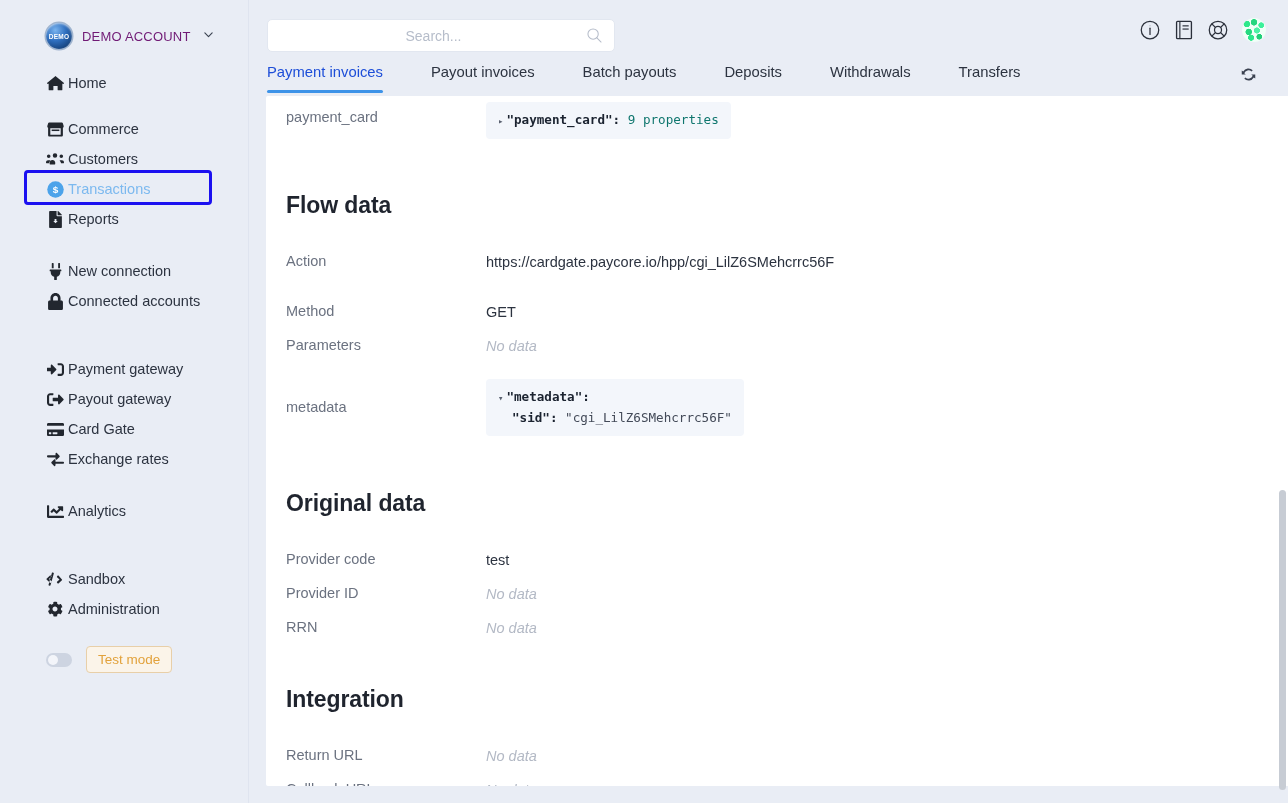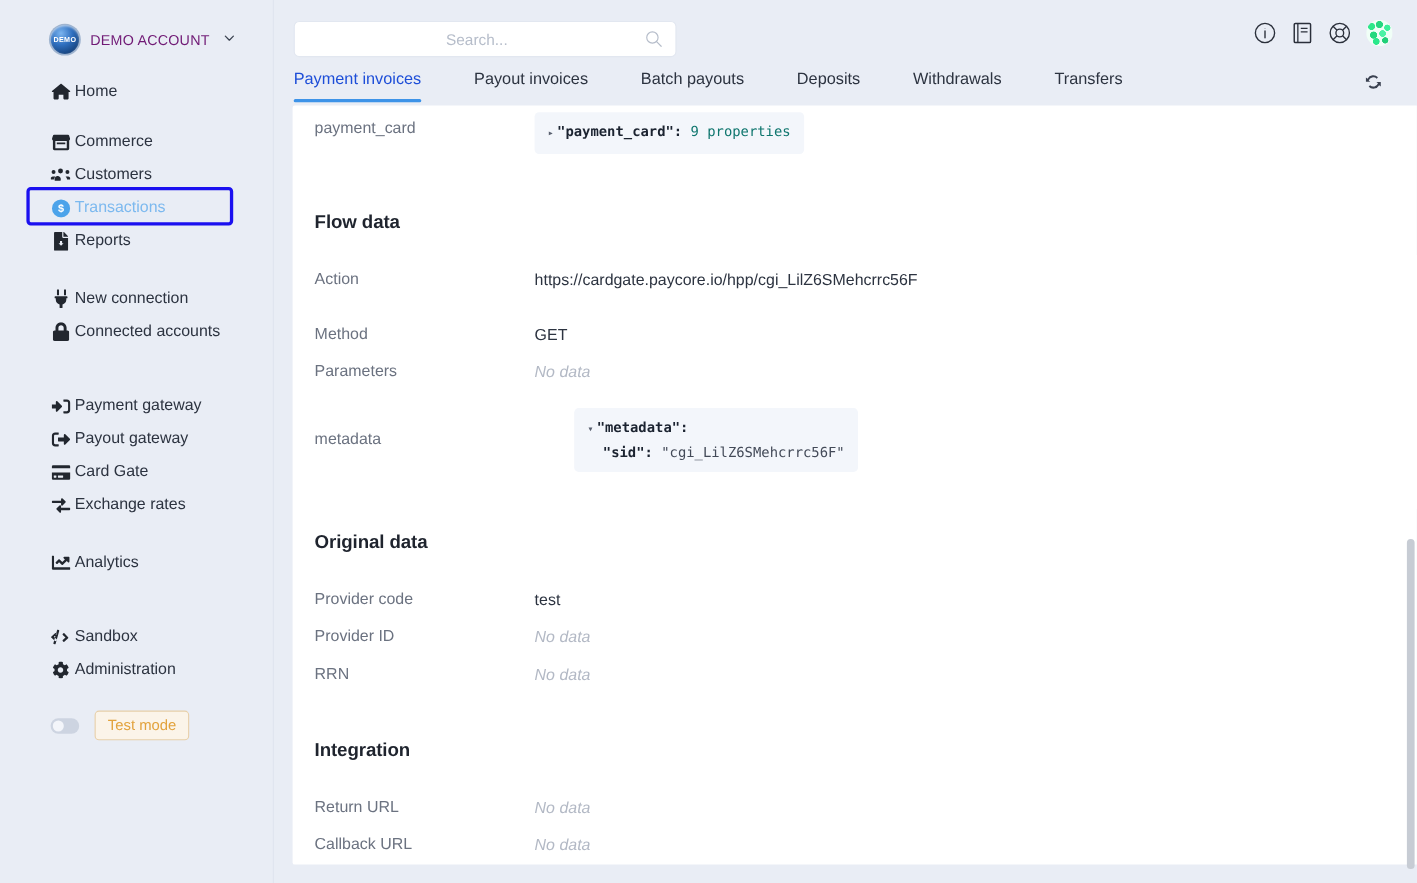--- a/index.html
+++ b/index.html
@@ -140,21 +140,21 @@
     font-size: 14.5px; color: #6b7280;
     padding-top: 7px;
   }
   .row .val {
     font-size: 14.5px; color: #2c3340; line-height: 19px;
     padding-top: 7px; max-width: 262px;
   }
   .row .val.nodata { color: #b3b9c5; font-style: italic; }
 
   .section-title {
-    font-size: 17px; font-weight: bold; color: #1f242e;
+    font-size: 23px; font-weight: bold; color: #1f242e;
     letter-spacing: -.1px;
   }
 
   .codebox {
     background: #f3f6fb; border-radius: 4px;
     padding: 8px 12px;
     font-family: "DejaVu Sans Mono", "Liberation Mono", monospace;
     font-size: 12.6px; line-height: 20px;
     color: #2c3340; display: inline-block;
     max-width: 262px;
@@ -422,21 +422,21 @@
         </div>
         <div class="row">
           <div class="lbl">Method</div>
           <div class="val">GET</div>
         </div>
         <div class="row">
           <div class="lbl">Parameters</div>
           <div class="val nodata">No data</div>
         </div>
 
-        <div class="row" style="min-height:86px; align-items:center;gap:36px;">
+        <div class="row" style="min-height:86px; align-items:center;">
           <div class="lbl" style="padding-top:0;">metadata</div>
           <div class="val" style="padding-top:0;">
             <div class="codebox">
               <span class="caret-d">▾</span><span class="ckey">"metadata":</span>
               <span class="indent"><span class="ckey">"sid":</span> <span class="cstr">"cgi_LilZ6SMehcrrc56F"</span></span>
             </div>
           </div>
         </div>
 
         <div style="height:40px"></div>

